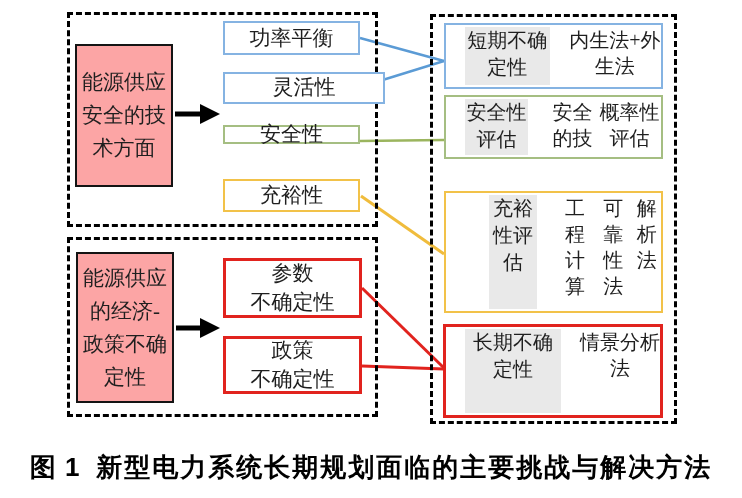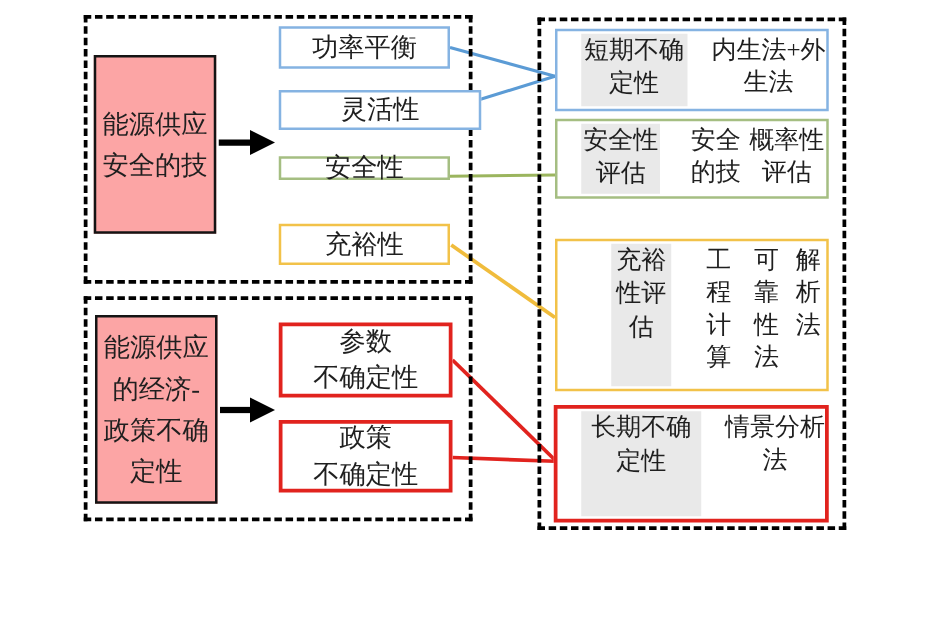--- a/index.html
+++ b/index.html
@@ -57,20 +57,21 @@
       <line x1="176" y1="328" x2="201" y2="328" stroke="#000" stroke-width="5"></line>
       <polygon points="200,318 220,328 200,338" fill="#000"></polygon>
     </g>
   </svg>
 
   <div class="dashed-frame" style="left:67px;top:12px;width:311px;height:215px;"></div>
 
   <div class="solid-box" style="left:75px;top:44px;width:98px;height:143px;">
     <span>能源供应</span>
     <span>安全的技</span>
+    <span>术方面</span>
   </div>
 
   <div class="mid-box b-blue" style="left:223px;top:21px;width:137px;height:34px;">
     <span>功率平衡</span>
   </div>
   <div class="mid-box b-blue" style="left:223px;top:72px;width:162px;height:32px;">
     <span>灵活性</span>
   </div>
   <div class="mid-box b-green" style="left:223px;top:125px;width:137px;height:19px;">
     <span>安全性</span>
@@ -115,14 +116,17 @@
     <div class="right-item">工程计算</div>
     <div class="right-item">可靠性法</div>
     <div class="right-item">解析法</div>
   </div>
 
   <div class="right-box b-red" style="left:443px;top:324px;width:220px;height:94px;">
     <div class="right-header">长期不确定性</div>
     <div class="right-item">情景分析法</div>
   </div>
 
+  <div id="caption">
+    <span class="cap-label">图 1</span><span>新型电力系统长期规划面临的主要挑战与解决方法</span>
+  </div>
 
 </div>
 
 </body></html>

